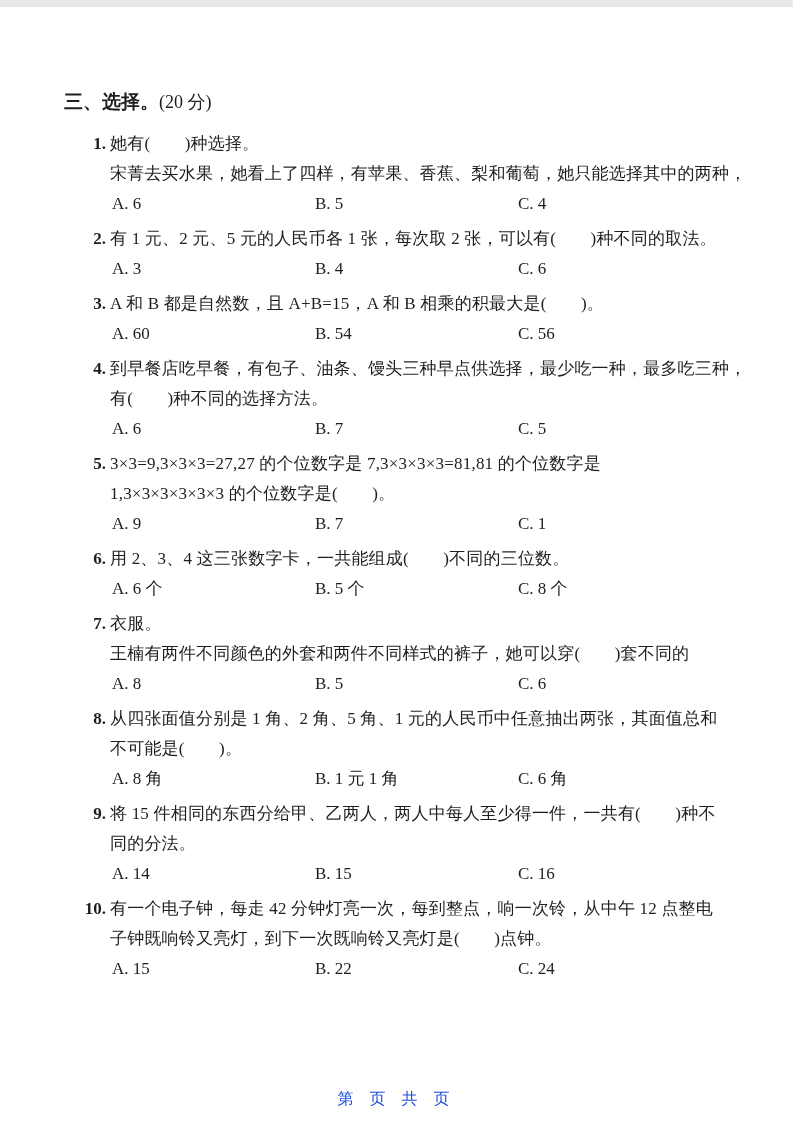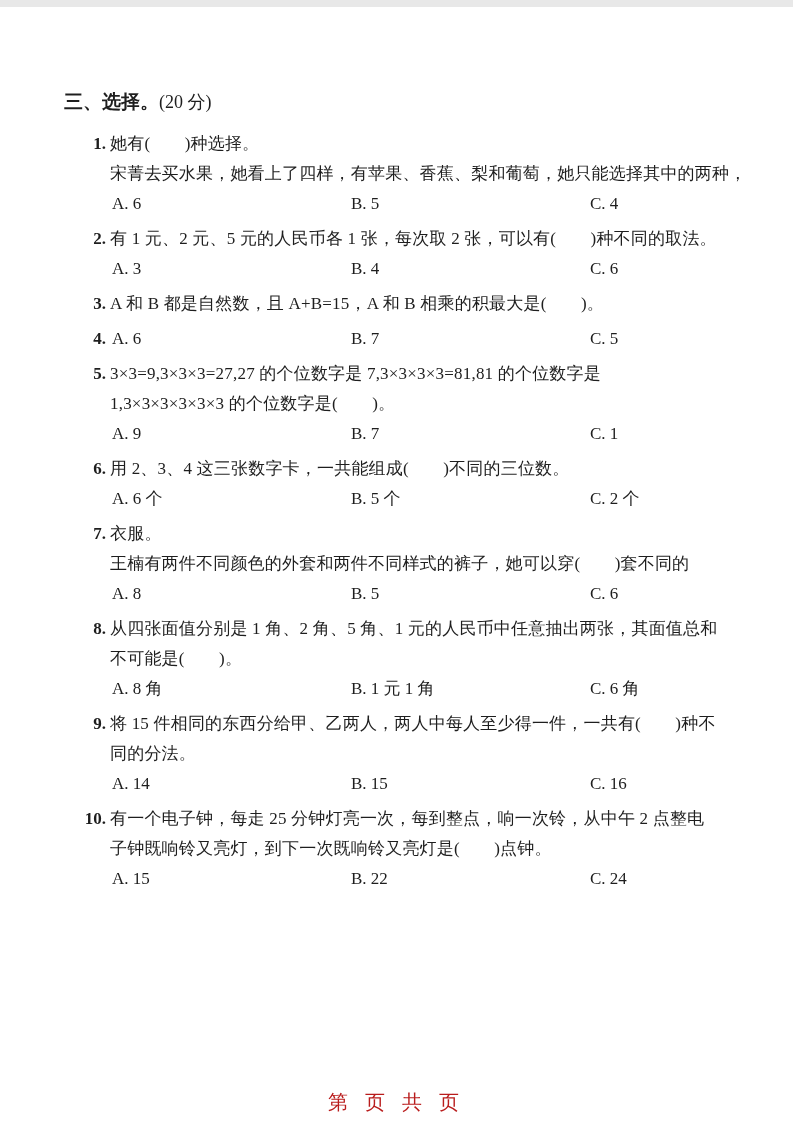--- a/index.html
+++ b/index.html
@@ -54,41 +54,40 @@
   .q-line {
     font-size: 17px;
     line-height: 30px;
     white-space: nowrap;
     letter-spacing: 0.2px;
   }
   .q-options {
     display: flex;
     font-size: 17px;
     line-height: 30px;
-    gap: 36px;
   }
   .q-option {
     flex: 0 0 203px;
     width: 203px;
     white-space: nowrap;
     padding-left: 2px;
     box-sizing: border-box;
   }
   .q-option:last-child {
     flex: 1 1 auto;
   }
   .footer {
     position: absolute;
     left: 0;
     right: 0;
     top: 1082px;
     text-align: center;
-    font-size: 20px;
+    font-size: 16px;
     letter-spacing: 6px;
-    color: #b91c1c;
+    color: #1d4ed8;
   }
 </style>
 </head>
 <body>
 
 <div class="page">
   <div class="content">
     <div class="section-title">
       <span class="t-bold">三、选择。</span><span class="t-score">(20 分)</span>
     </div>
@@ -121,26 +120,35 @@
             </div>
     </div>
   </div>
 
   <div class="question">
     <div class="q-number">3.</div>
     <div class="q-content">
       <div class="q-lines">
               <div class="q-line">A 和 B 都是自然数，且 A+B=15，A 和 B 相乘的积最大是(　　)。</div>
             </div>
+      <div class="q-options">
+              <div class="q-option">A. 60</div>
+              <div class="q-option">B. 54</div>
+              <div class="q-option">C. 56</div>
+            </div>
     </div>
   </div>
 
   <div class="question">
     <div class="q-number">4.</div>
     <div class="q-content">
+      <div class="q-lines">
+              <div class="q-line">到早餐店吃早餐，有包子、油条、馒头三种早点供选择，最少吃一种，最多吃三种，</div>
+              <div class="q-line">有(　　)种不同的选择方法。</div>
+            </div>
       <div class="q-options">
               <div class="q-option">A. 6</div>
               <div class="q-option">B. 7</div>
               <div class="q-option">C. 5</div>
             </div>
     </div>
   </div>
 
   <div class="question">
     <div class="q-number">5.</div>
@@ -159,21 +167,21 @@
 
   <div class="question">
     <div class="q-number">6.</div>
     <div class="q-content">
       <div class="q-lines">
               <div class="q-line">用 2、3、4 这三张数字卡，一共能组成(　　)不同的三位数。</div>
             </div>
       <div class="q-options">
               <div class="q-option">A. 6 个</div>
               <div class="q-option">B. 5 个</div>
-              <div class="q-option">C. 2 个</div>
+              <div class="q-option">C. 8 个</div>
             </div>
     </div>
   </div>
 
   <div class="question">
     <div class="q-number">7.</div>
     <div class="q-content">
       <div class="q-lines">
               <div class="q-line">衣服。</div>
               <div class="q-line">王楠有两件不同颜色的外套和两件不同样式的裤子，她可以穿(　　)套不同的</div>
@@ -213,21 +221,21 @@
               <div class="q-option">B. 15</div>
               <div class="q-option">C. 16</div>
             </div>
     </div>
   </div>
 
   <div class="question">
     <div class="q-number">10.</div>
     <div class="q-content">
       <div class="q-lines">
-              <div class="q-line">有一个电子钟，每走 25 分钟灯亮一次，每到整点，响一次铃，从中午 2 点整电</div>
+              <div class="q-line">有一个电子钟，每走 42 分钟灯亮一次，每到整点，响一次铃，从中午 12 点整电</div>
               <div class="q-line">子钟既响铃又亮灯，到下一次既响铃又亮灯是(　　)点钟。</div>
             </div>
       <div class="q-options">
               <div class="q-option">A. 15</div>
               <div class="q-option">B. 22</div>
               <div class="q-option">C. 24</div>
             </div>
     </div>
   </div>
 </div>

